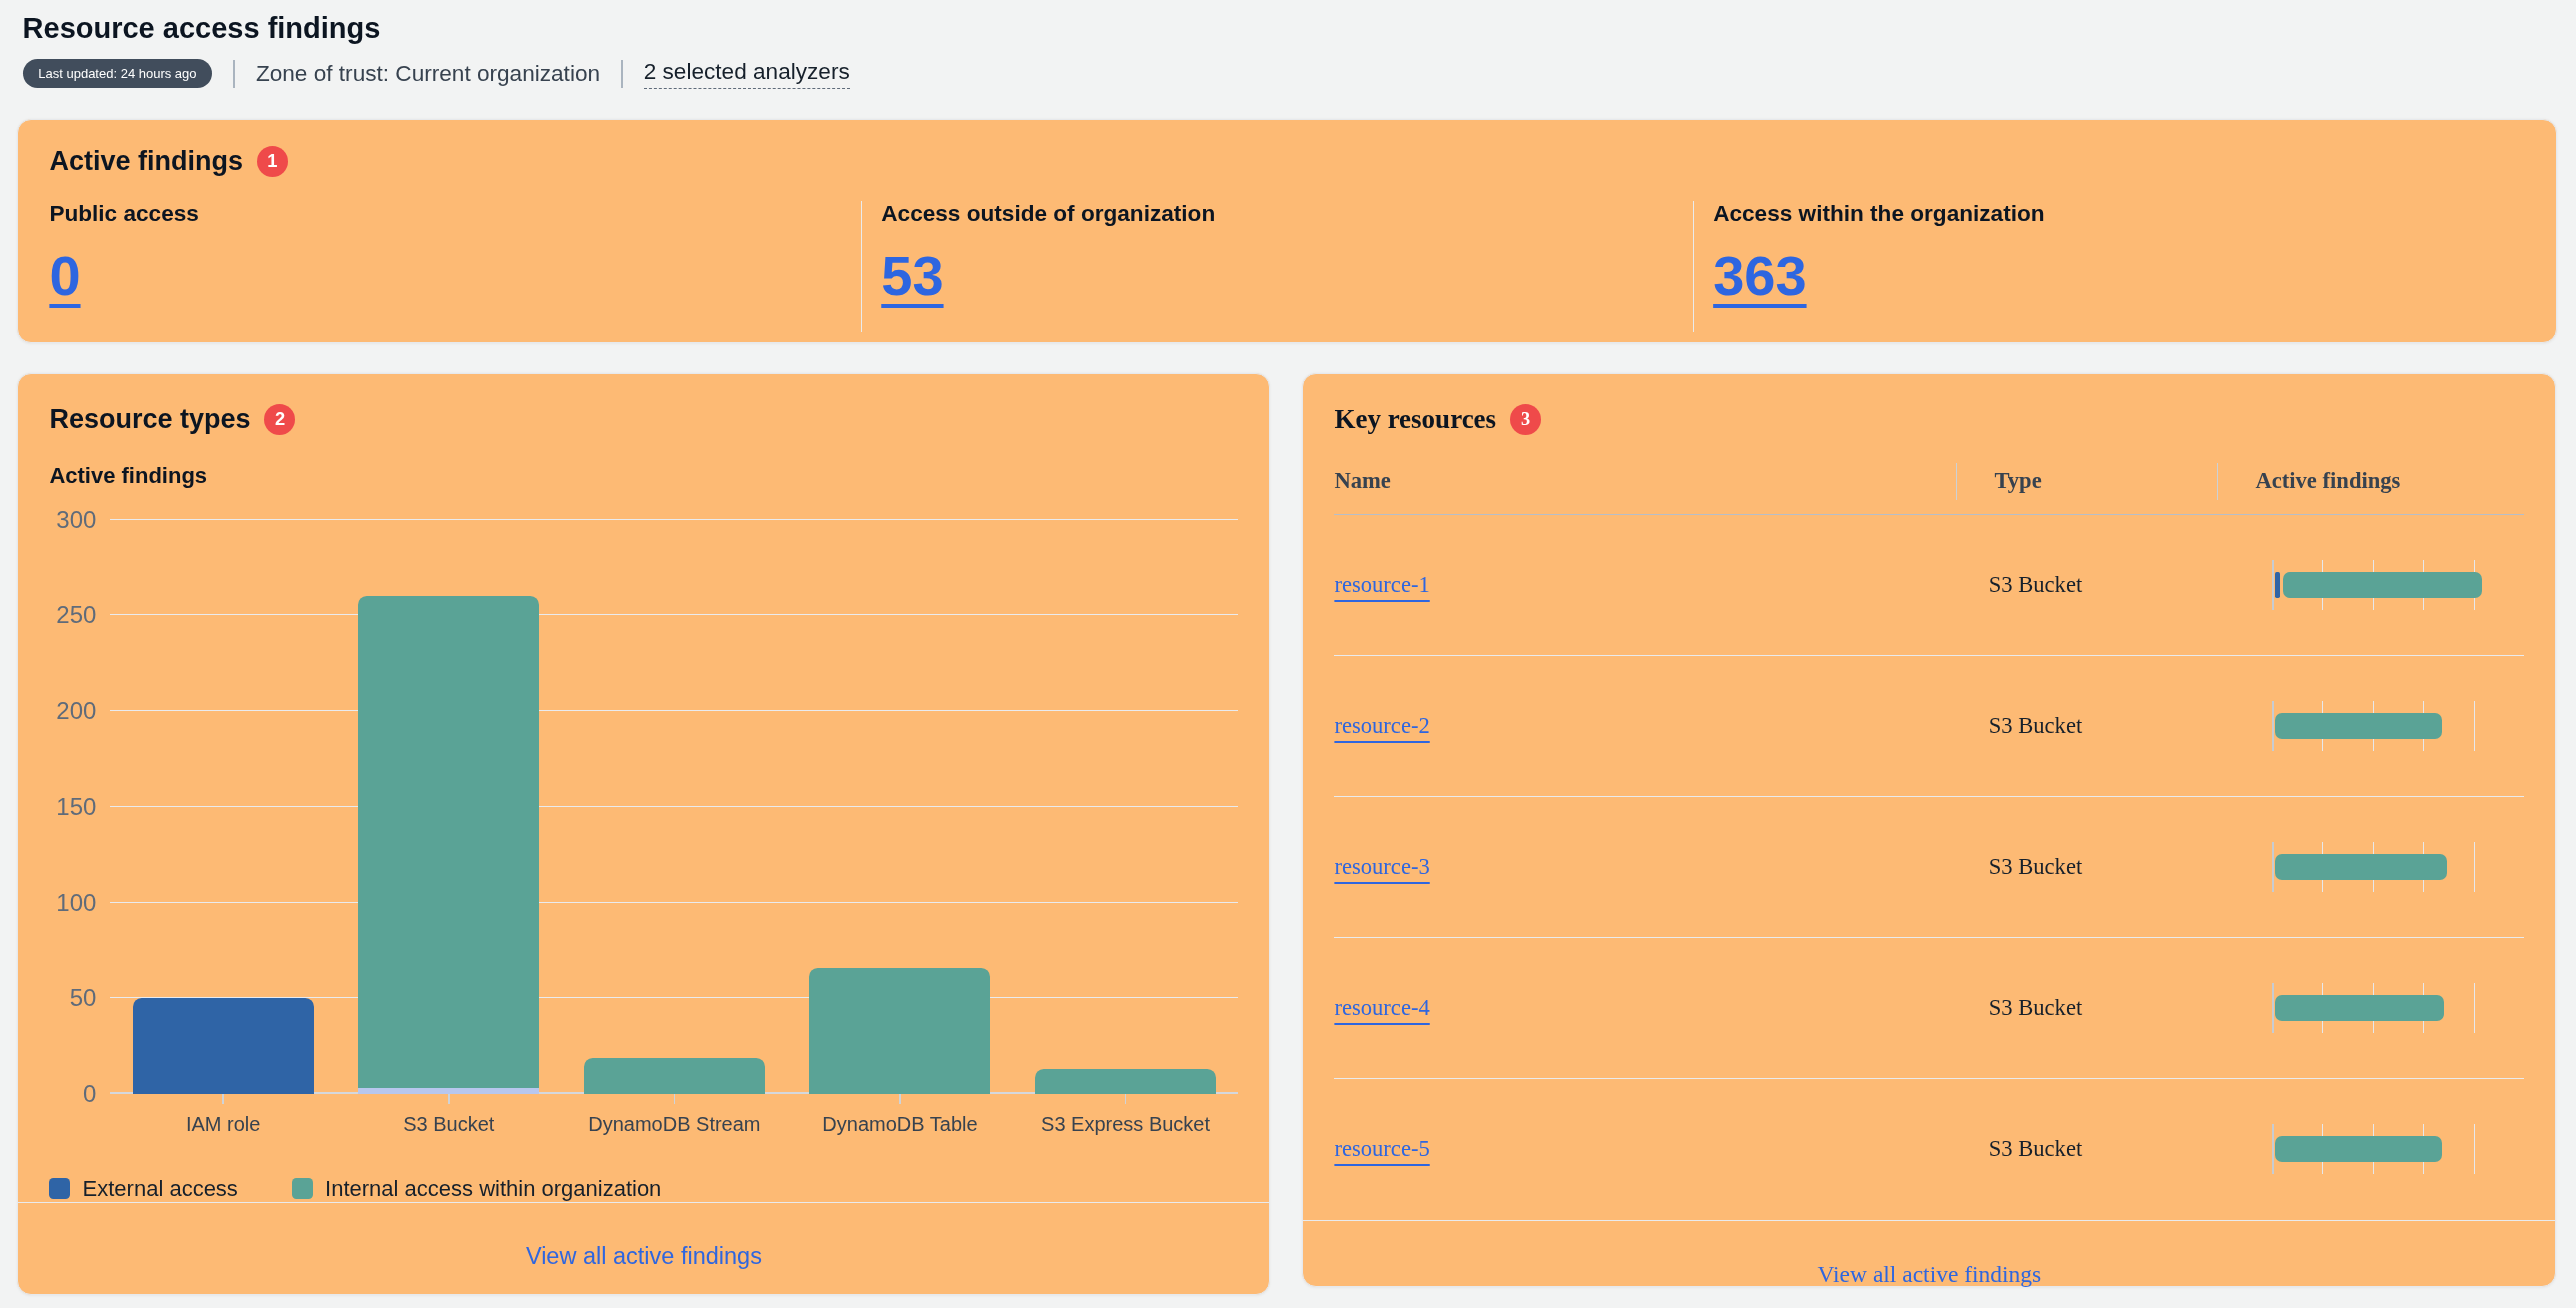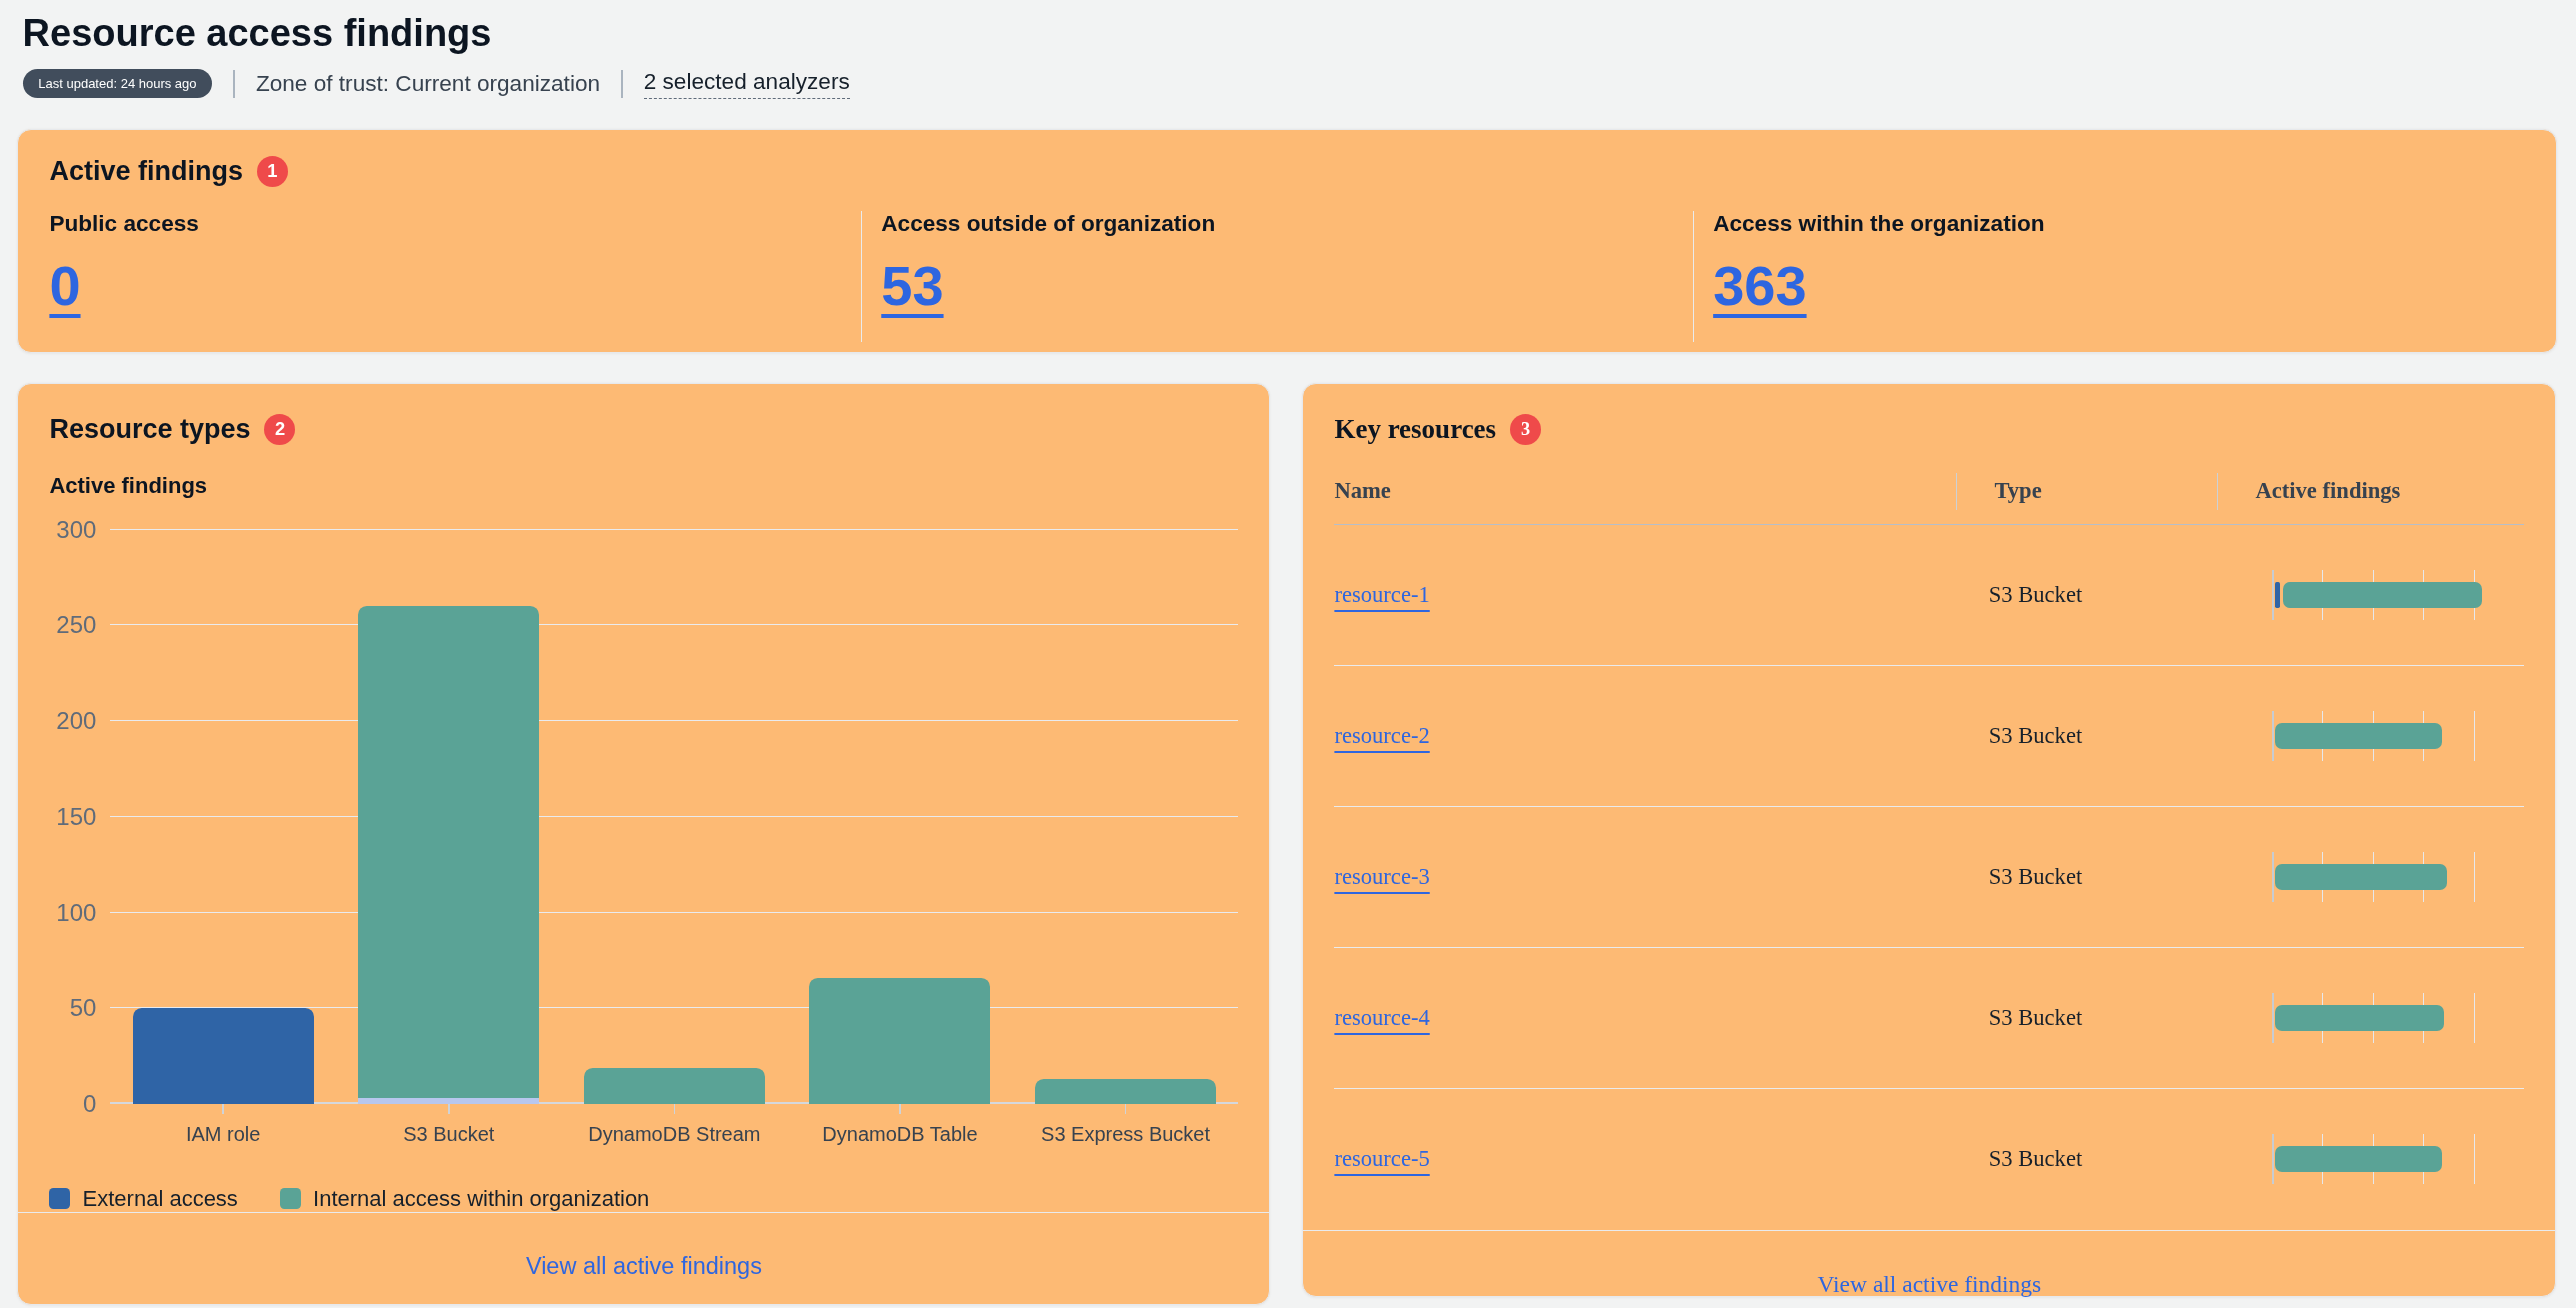--- a/index.html
+++ b/index.html
@@ -5,21 +5,21 @@
   * { box-sizing: border-box; }
   html,body { margin:0; padding:0; }
   body {
     width:2576px; height:1309px; overflow:hidden;
     background:#f2f3f3; color:#0d1721;
     font-family:"Liberation Sans", sans-serif;
   }
   .page { padding:12.2px 19px 0 17.4px; }
 
   
-  .h1 { font-size:38px; font-weight:700; margin:0 0 14px 5.2px; color:#0c1521; }
+  .h1 { font-size:29px; font-weight:700; margin:0 0 14px 5.2px; color:#0c1521; }
   .meta-row { display:flex; align-items:center; gap:21px; margin-left:5.2px; }
   .badge-dark { background:#414d5c; color:#fff; font-size:13px; padding:7px 15.7px; border-radius:21px; white-space:nowrap; }
   .pipe { width:1.7px; height:28px; background:#aab4bf; }
   .zone { font-size:22.6px; color:#37424f; }
   .analyzers { font-size:22.6px; color:#16202b; border-bottom:1.7px dashed #5f6b7a; padding-bottom:2.6px; cursor:pointer; }
 
   
   .card { background:#fdba74; border:0.9px solid #e7e9ec; border-radius:14px; box-shadow:0 0.9px 2.6px rgba(0,7,22,.05); }
   h2 { font-size:27px; font-weight:700; margin:0; display:flex; align-items:center; gap:14px; color:#0c1521; }
   .badge-red { width:31px; height:31px; border-radius:50%; background:#ef4a4a; color:#fff; font-size:18.3px; font-weight:700;
@@ -48,21 +48,21 @@
   .plot { flex:1; position:relative; height:574px; }
   .gridline { position:absolute; left:0; right:0; height:0.9px; background:#e9ebee; }
   .gridline.zero { background:#d5d8dd; height:1.7px; }
   .bars-row { position:absolute; left:0; right:0; top:0; bottom:0; display:flex; }
   .bar-slot { flex:1; display:flex; flex-direction:column; justify-content:flex-end; align-items:center; }
   .bar-seg { width:181px; cursor:pointer; }
   .x-row { display:flex; margin-left:61px; }
   .x-slot { flex:1; display:flex; flex-direction:column; align-items:center; }
   .x-tick { width:1.7px; height:10.4px; background:#cfd3d8; }
   .x-label { margin-top:8.7px; font-size:20px; color:#37424f; }
-  .legend { display:flex; gap:42px; margin-top:40px; align-items:center; }
+  .legend { display:flex; gap:54px; margin-top:40px; align-items:center; }
   .legend-item { display:flex; align-items:center; gap:12.2px; font-size:22px; color:#16202b; cursor:pointer; }
   .swatch { width:21px; height:21px; border-radius:4.4px; flex:0 0 auto; }
 
   .card-footer { margin-top:auto; border-top:0.9px solid #e9ebed; margin-left:-31px; margin-right:-31px;
                  text-align:center; padding:40px 0 26px; }
   .footer-link { color:#2e66e0; font-size:23.5px; font-weight:500; cursor:pointer; text-decoration:none; }
 
   
   .kr-header { display:flex; margin-top:28px; padding-bottom:14px; border-bottom:0.9px solid #b6bec9; align-items:stretch; }
   .kr-col { font-size:22.6px; font-weight:700; color:#37424f; display:flex; align-items:center; height:37px; }

